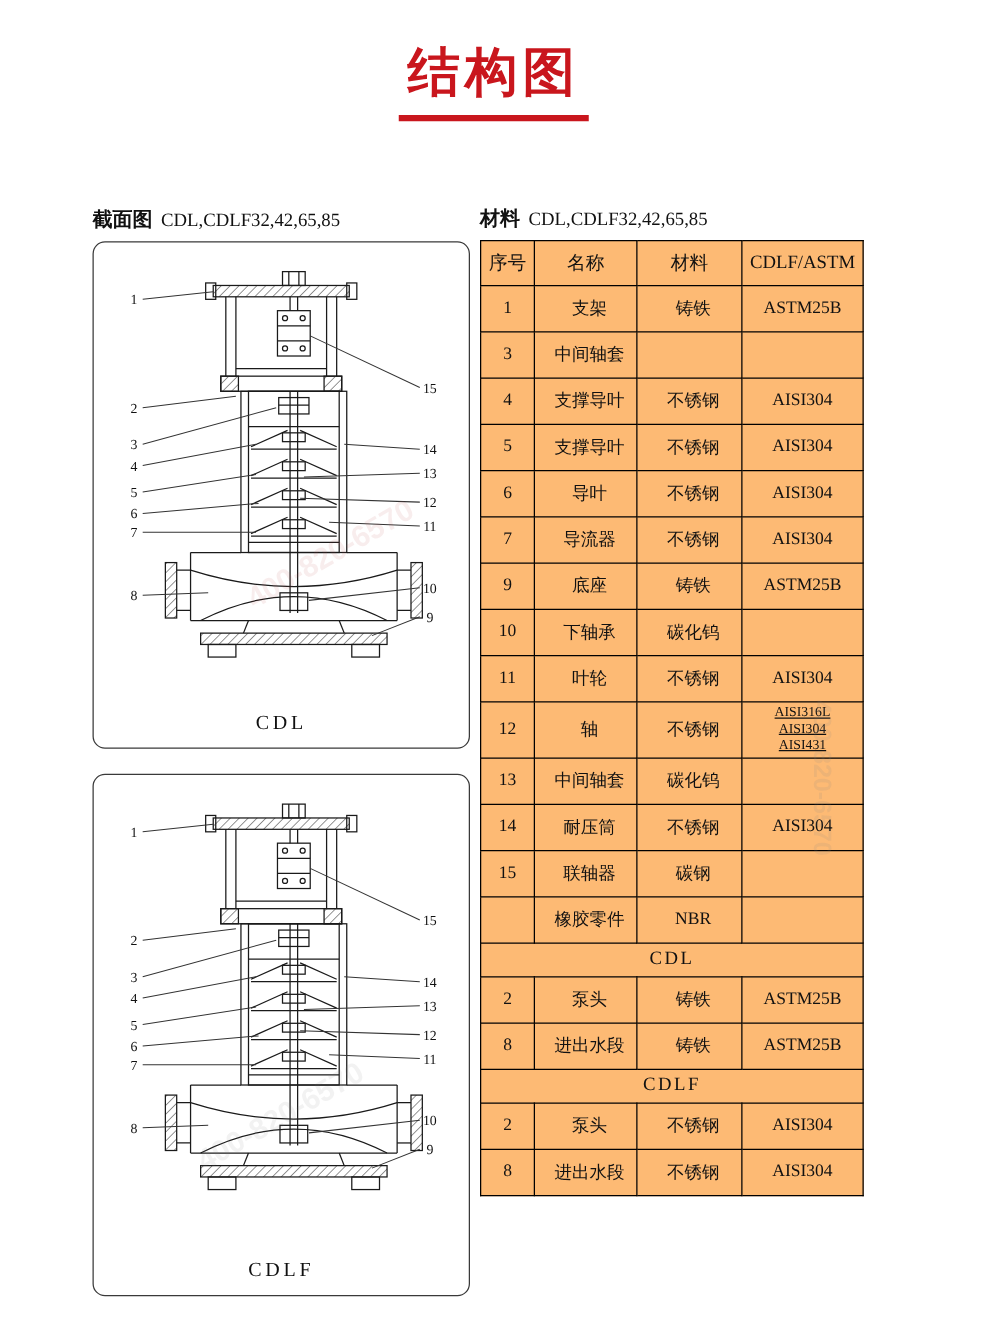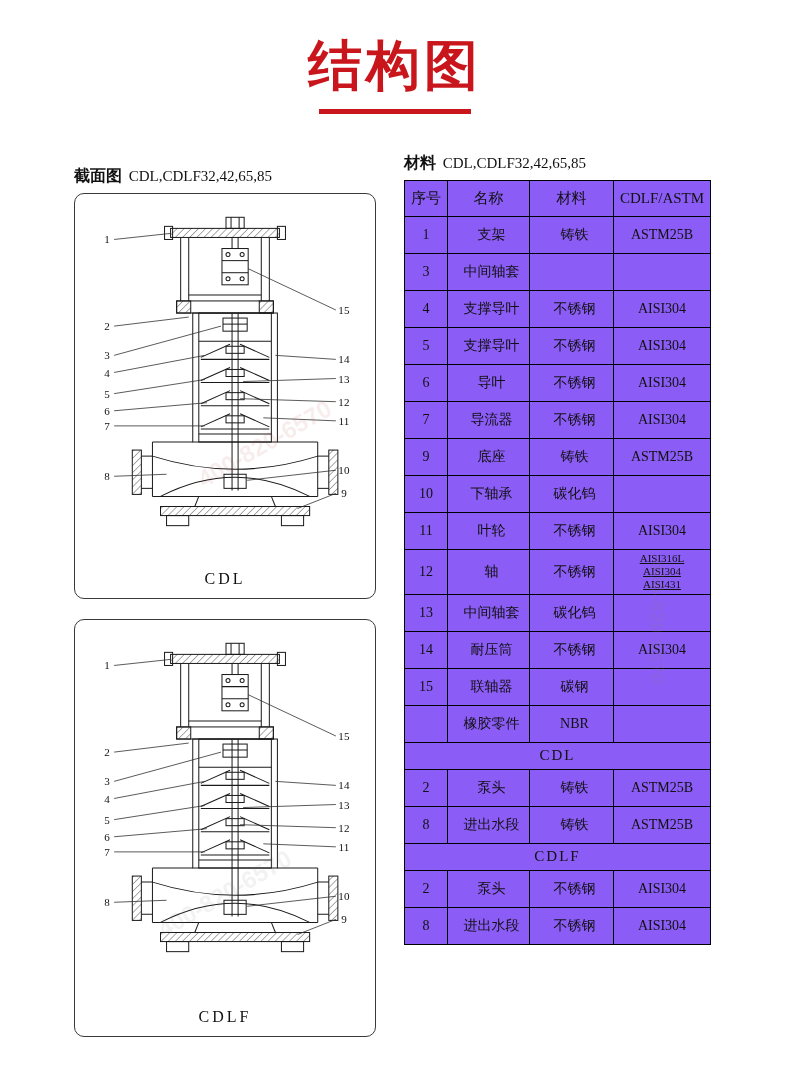--- a/index.html
+++ b/index.html
@@ -4,47 +4,47 @@
 <style>
   html,body { margin:0; padding:0; }
   body {
     width:790px; height:1071px; background:#ffffff; position:relative;
     font-family:"Liberation Serif", serif; color:#111; overflow:hidden;
   }
   
   .title-wrap { text-align:center; padding-top:30px; }
   .page-title {
     display:inline-block; font-family:Liberation Mono, monospace;
-    font-weight:bold; font-size:54px; letter-spacing:4px; color:var(--accent,#c9161d);
+    font-weight:bold; font-size:42px; letter-spacing:4px; color:var(--accent,#c9161d);
   }
   .title-underline { width:152px; height:5px; background:var(--accent,#c9161d); margin:6px auto 0; }
 
   
   .left-col  { position:absolute; left:60px;  top:166px; width:302px;margin-left:14px; }
-  .right-col { position:absolute; left:384px; top:153px; width:306px;margin-left:20px; }
+  .right-col { position:absolute; left:384px; top:165px; width:306px; }
 
   .section-label { font-size:15px; white-space:nowrap; margin-bottom:6px; }
   .label-bold   { font-family:"Liberation Sans", sans-serif; font-weight:bold; font-size:16px; }
   .label-models { font-family:"Liberation Serif", serif; font-size:15px; margin-left:3px; }
 
   
   .diagram-box {
     border:1.5px solid #3a3a3a; border-radius:10px; background:#fff;
     display:flex; flex-direction:column; align-items:center; justify-content:space-between;
   }
   .diagram-box.first  { height:404px; }
   .diagram-box.second { height:416px; margin-top:20px; }
   .pump-svg { width:262px; height:343px; margin-top:10px; }
   .diagram-caption {
     font-family:"Liberation Serif", serif; font-size:16px; letter-spacing:3px;
     margin-bottom:10px; text-align:center;
   }
 
   
-  table.materials-table { border-collapse:collapse; table-layout:fixed; width:306px; background:#8b5cf6; }
+  table.materials-table { border-collapse:collapse; table-layout:fixed; width:306px; background:#fdba74; }
   .materials-table col.c1 { width:43px; }
   .materials-table col.c2 { width:82px; }
   .materials-table col.c3 { width:84px; }
   .materials-table col.c4 { width:97px; }
   .materials-table th, .materials-table td {
     border:1px solid #000; text-align:center; vertical-align:middle; padding:2px 3px;
   }
   .materials-table th { height:31px; font-weight:normal; font-size:15px; }
   .materials-table td { height:32px; font-size:14px; }
   .materials-table tbody td:nth-child(2) { text-align:center; padding-left:9px; }

